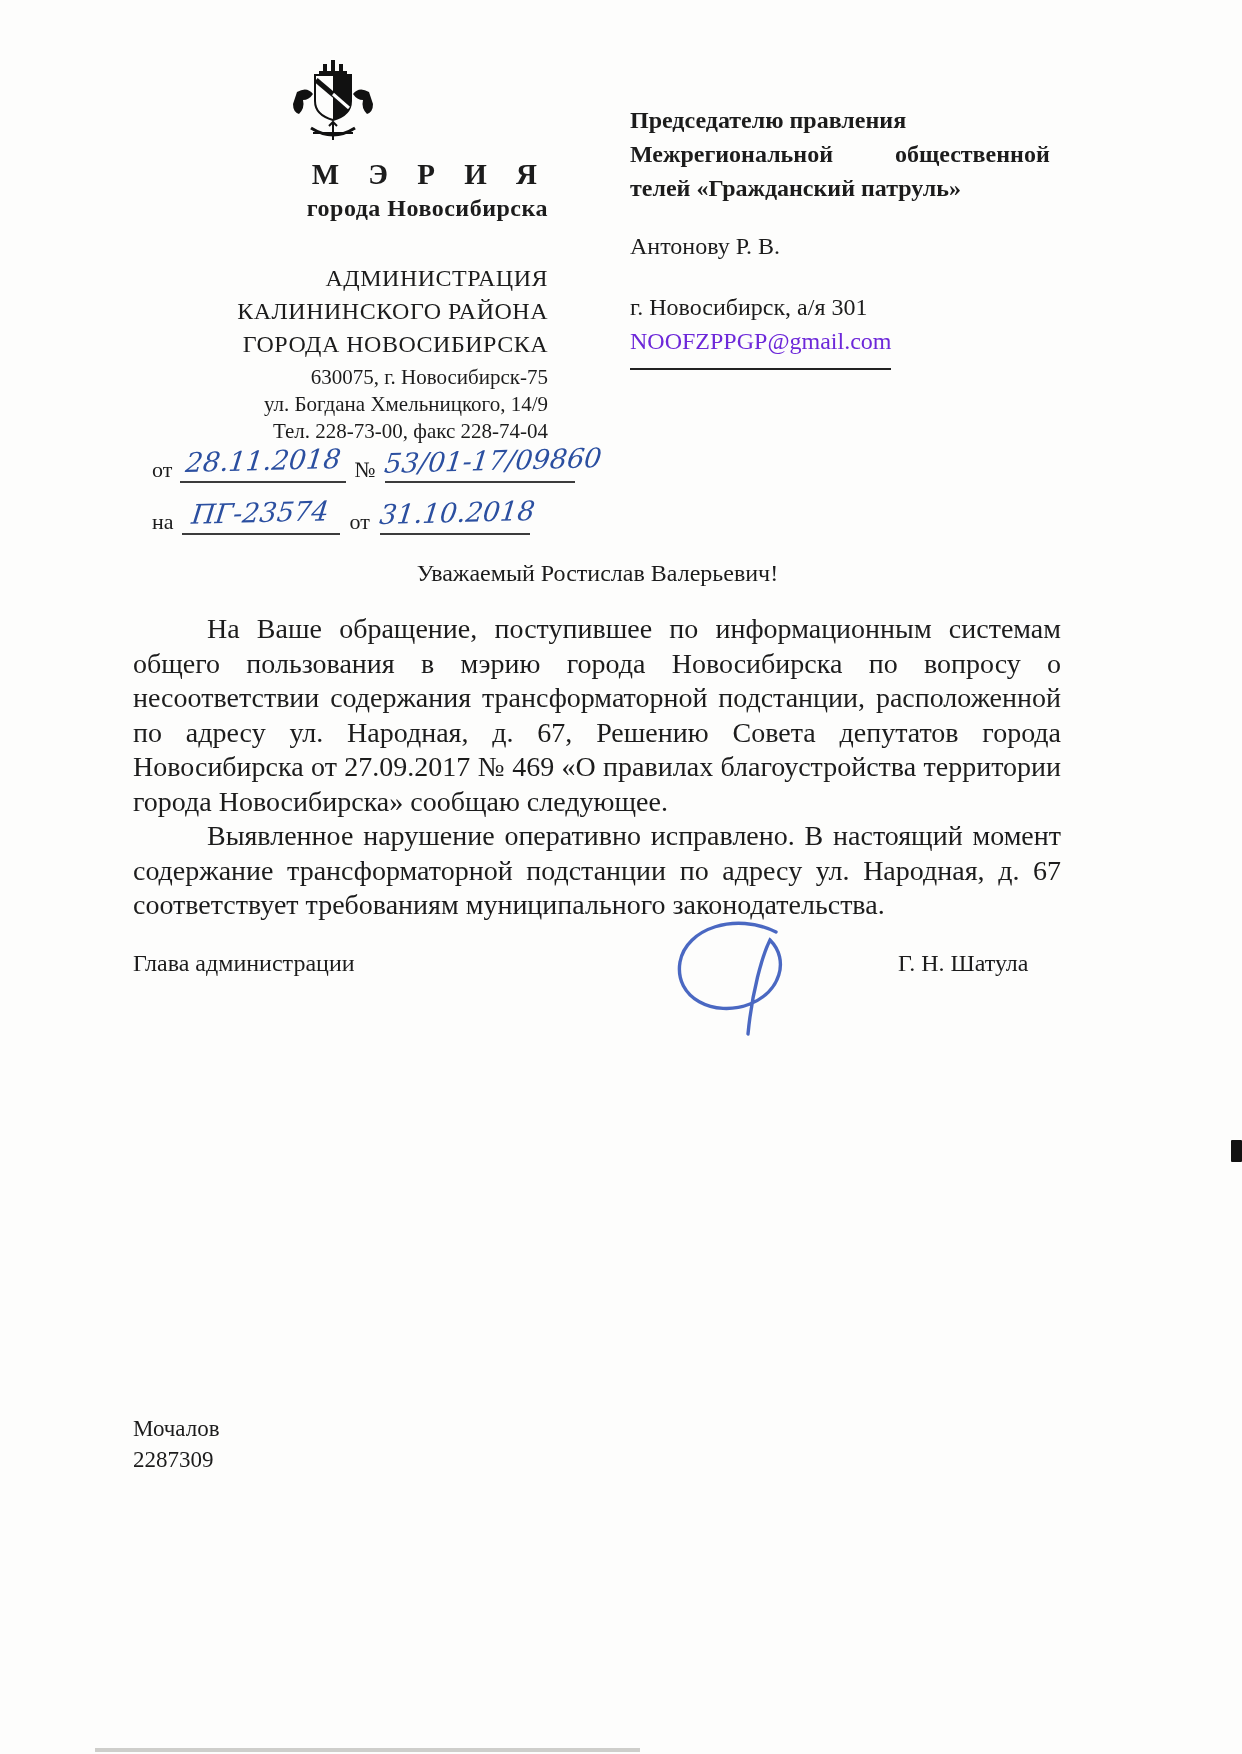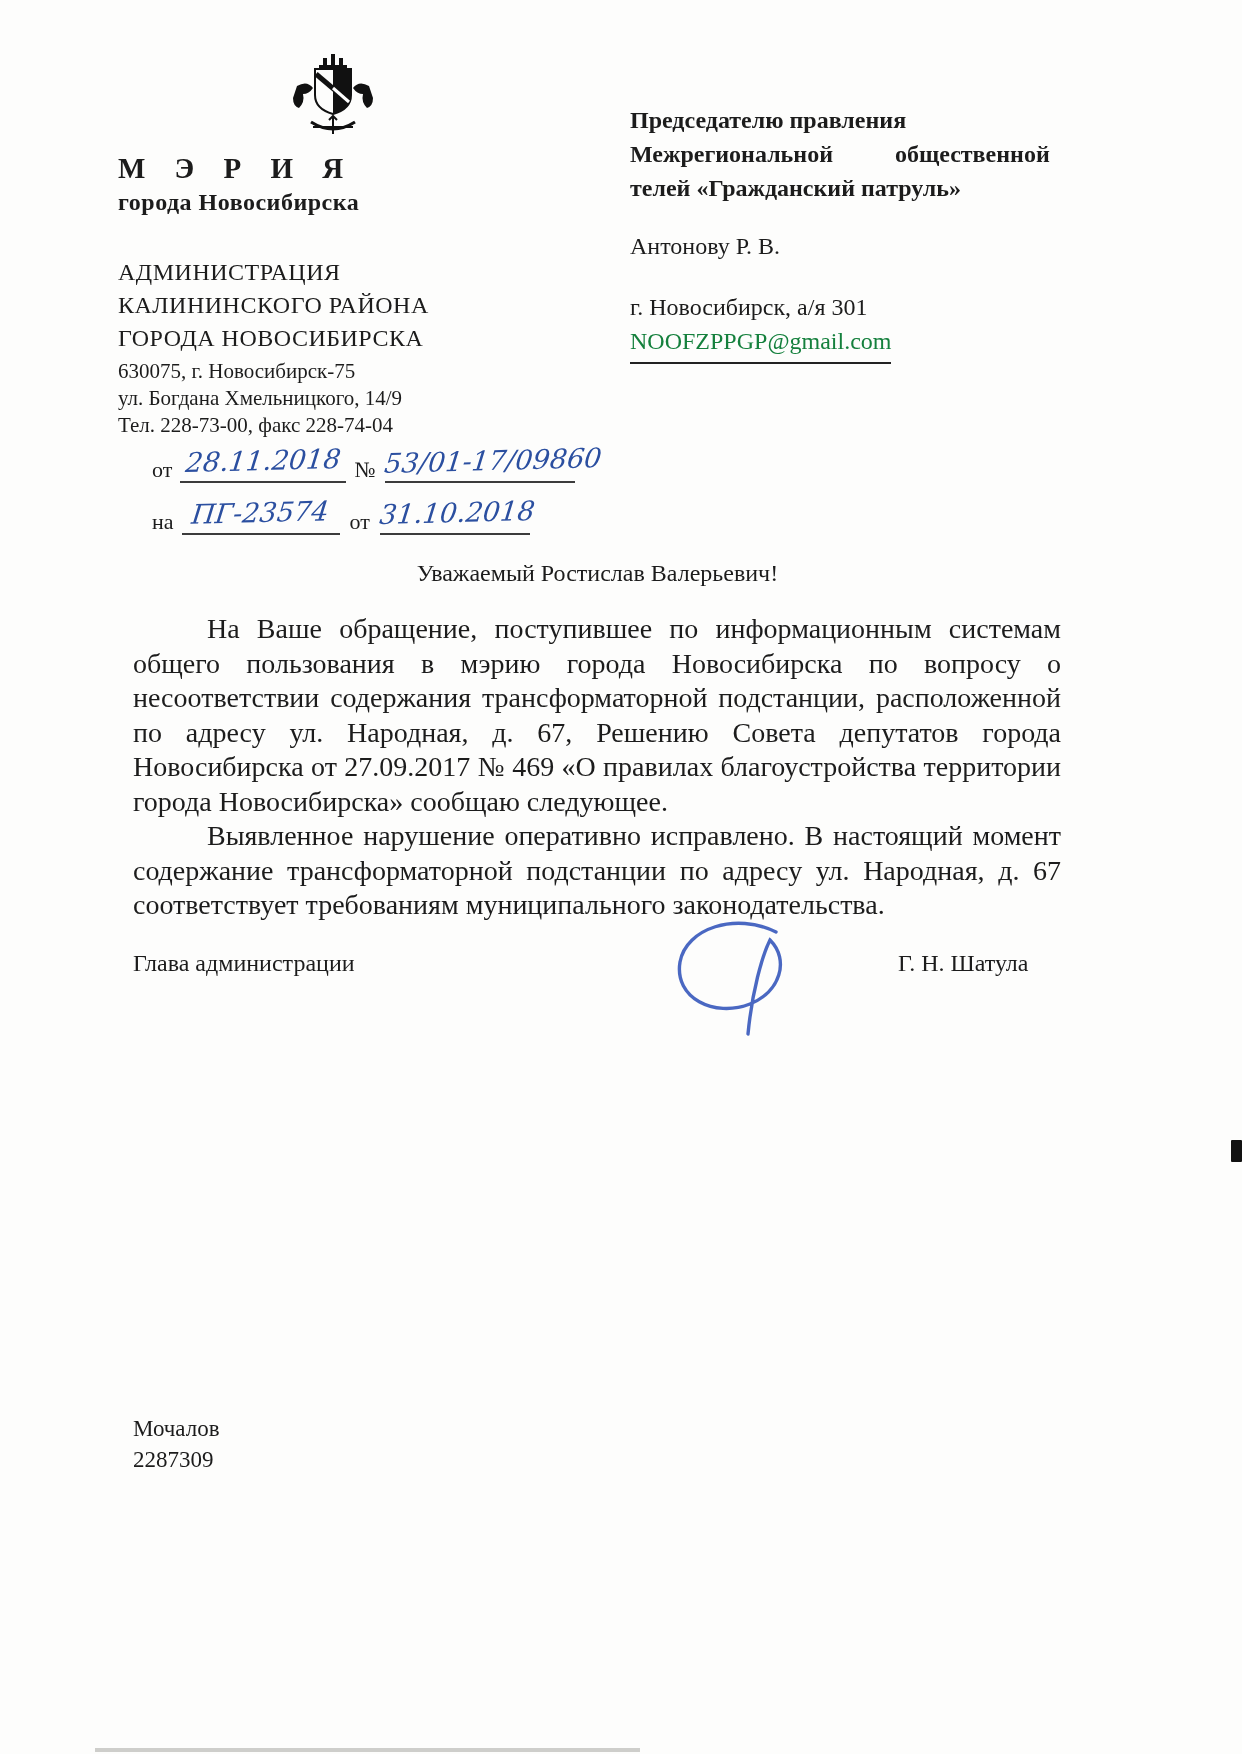--- a/index.html
+++ b/index.html
@@ -9,44 +9,44 @@
     margin:0 auto;
     background:#fefefdf8;
     background-color:#fdfdfc;
     font-family:"Liberation Serif", serif;
     color:#1c1c1c;
     overflow:hidden;
   }
 
   
   .left-header {
-    position:absolute; left:118px; top:52px; width:430px;
-    text-align:left;
+    position:absolute; left:118px; top:58px; width:430px;
+    text-align:right;
   }
   .emblem { display:block; margin:0 auto; }
   .title1 { font-size:29px; font-weight:bold; letter-spacing:11px; margin-top:12px; }
   .title2 { font-size:24px; font-weight:bold; margin-top:4px; letter-spacing:0.5px; }
   .org-block { margin-top:40px; font-size:24px; line-height:33px; letter-spacing:0.5px; }
   .addr-block { margin-top:3px; font-size:21px; line-height:27px; }
 
   
   .recipient {
     position:absolute; left:630px; top:103px; width:452px;
     font-size:24px; line-height:34px;
   }
   .rec-line { white-space:nowrap;font-weight:bold; }
   .gap-wide { word-spacing:56px; }
   .gap-mid  { word-spacing:7px; }
   .recipient-name { margin-top:24px; }
   .recipient-address { margin-top:27px; }
   .email {
     display:inline-block;
     border-bottom:2px solid #222;
-    padding-bottom:4px;
-    color:#15803d;
+    padding-bottom:10px;
+    color:#6d28d9;
   }
 
   
   .ref-line { position:absolute; font-size:22px; white-space:nowrap; }
   .ref-line-1 { left:152px; top:447px; }
   .ref-line-2 { left:152px; top:499px; }
   .uline {
     display:inline-block;
     border-bottom:2px solid #3c3c3c;
     text-align:center;

